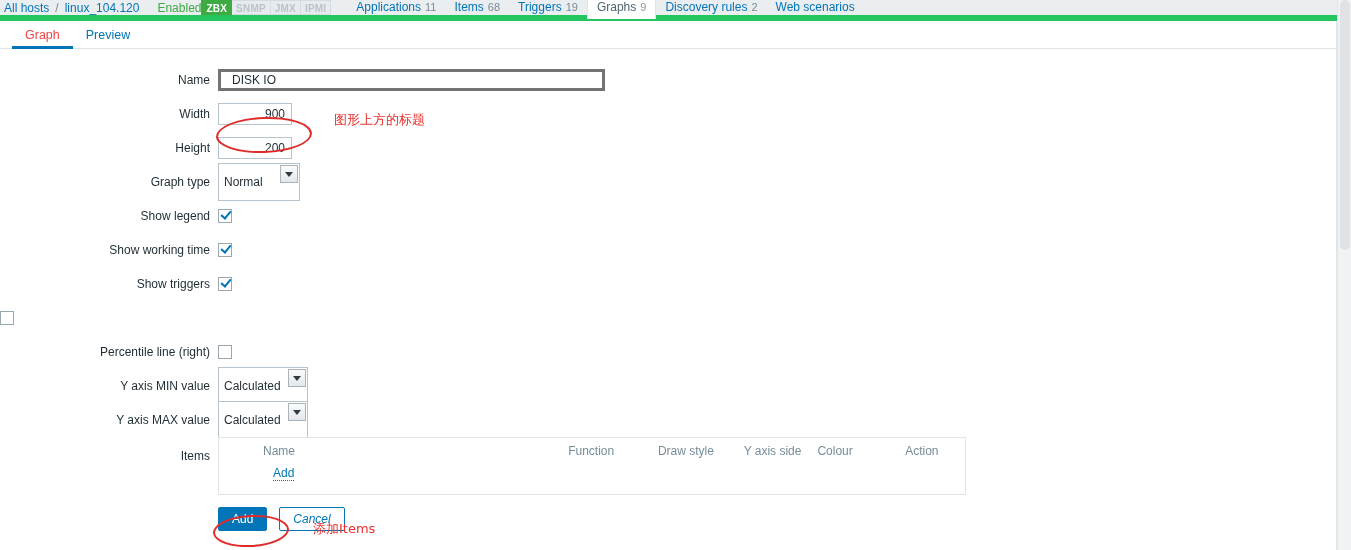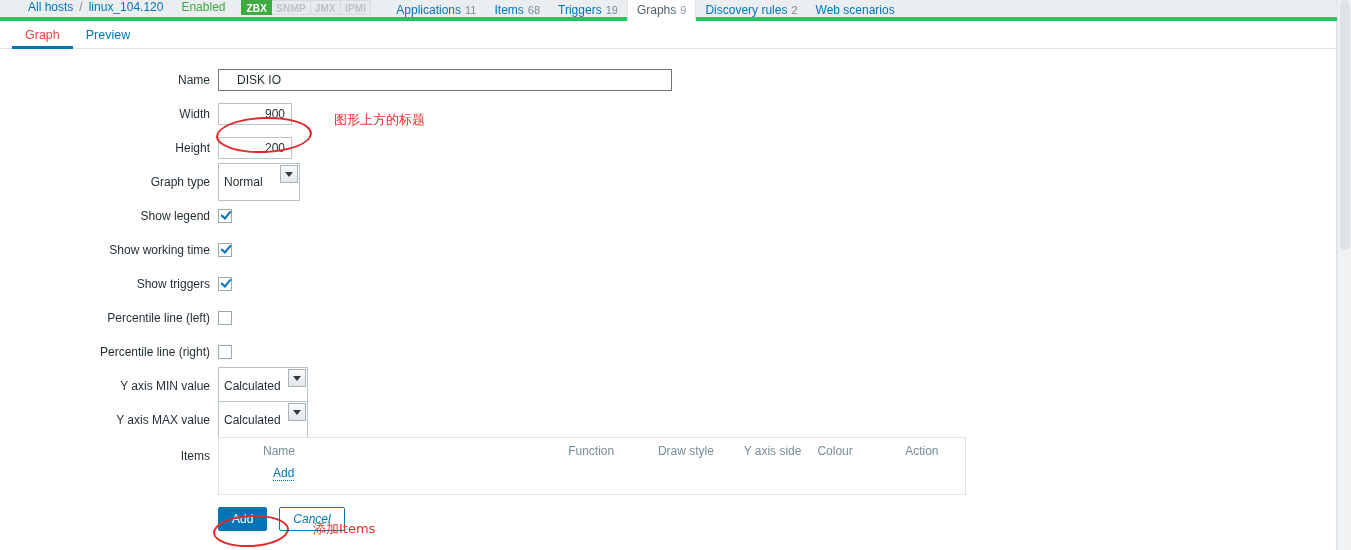--- a/index.html
+++ b/index.html
@@ -11,42 +11,43 @@
     color: #1f2c33;
     background: #ffffff;
     overflow: hidden;
     position: relative;
   }
 
   
   #breadcrumb-bar {
     height: 21px;
     background: #ebeef0;
-    border-bottom: 4px solid #22c55e;
-    display: flex;
-    padding-left: 28px;
+    border-bottom: 6px solid #22c55e;
+    display: flex;
+    align-items: center;
+    padding-left: 4px;
     white-space: nowrap;
     position: relative;
   }
   .bc-link {
     color: #0275b8;
     font-size: 12px;
     text-decoration: none;
     cursor: pointer;
   }
   .bc-sep { color: #768d99; margin: 0 6px; font-size: 12px; }
   .bc-status {
     color: #3dab42;
     font-size: 12px;
     margin-left: 18px;
     cursor: pointer;
   }
   .iface-badges {
     display: flex;
-    margin-left: 16px;
+    margin-left: 0;
     align-items: stretch;
     height: 15px;
   }
   .iface {
     font-size: 10px;
     font-weight: bold;
     letter-spacing: .2px;
     padding: 1px 4px 0 4px;
     line-height: 14px;
     height: 15px;
@@ -140,23 +141,23 @@
     font-family: "Liberation Sans", sans-serif;
     font-size: 12px;
     color: #1f2c33;
     height: 22px;
     border: 1px solid #b8c4cb;
     background: #fff;
     padding: 0 4px;
     outline: none;
   }
   input.name-input {
-    width: 454px;
-    border: 1px solid #737373;
-    padding-left: 18px;
+    width: 387px;
+    border: 3px solid #737373;
+    padding-left: 11px;
   }
   input.num {
     width: 74px;
     text-align: right;
     padding-right: 6px;
   }
 
   .sel {
     position: relative;
     height: 38px;
@@ -395,21 +396,20 @@
   </div>
 
   <div class="frow">
     <div class="flabel">Show triggers</div>
     <div class="fctl">
       <span class="cbox checked"></span>
     </div>
   </div>
 
   <div class="frow">
-    <div class="flabel">Percentile line (left)</div>
     <div class="fctl">
       <span class="cbox"></span>
     </div>
   </div>
 
   <div class="frow">
     <div class="flabel">Percentile line (right)</div>
     <div class="fctl">
       <span class="cbox"></span>
     </div>

